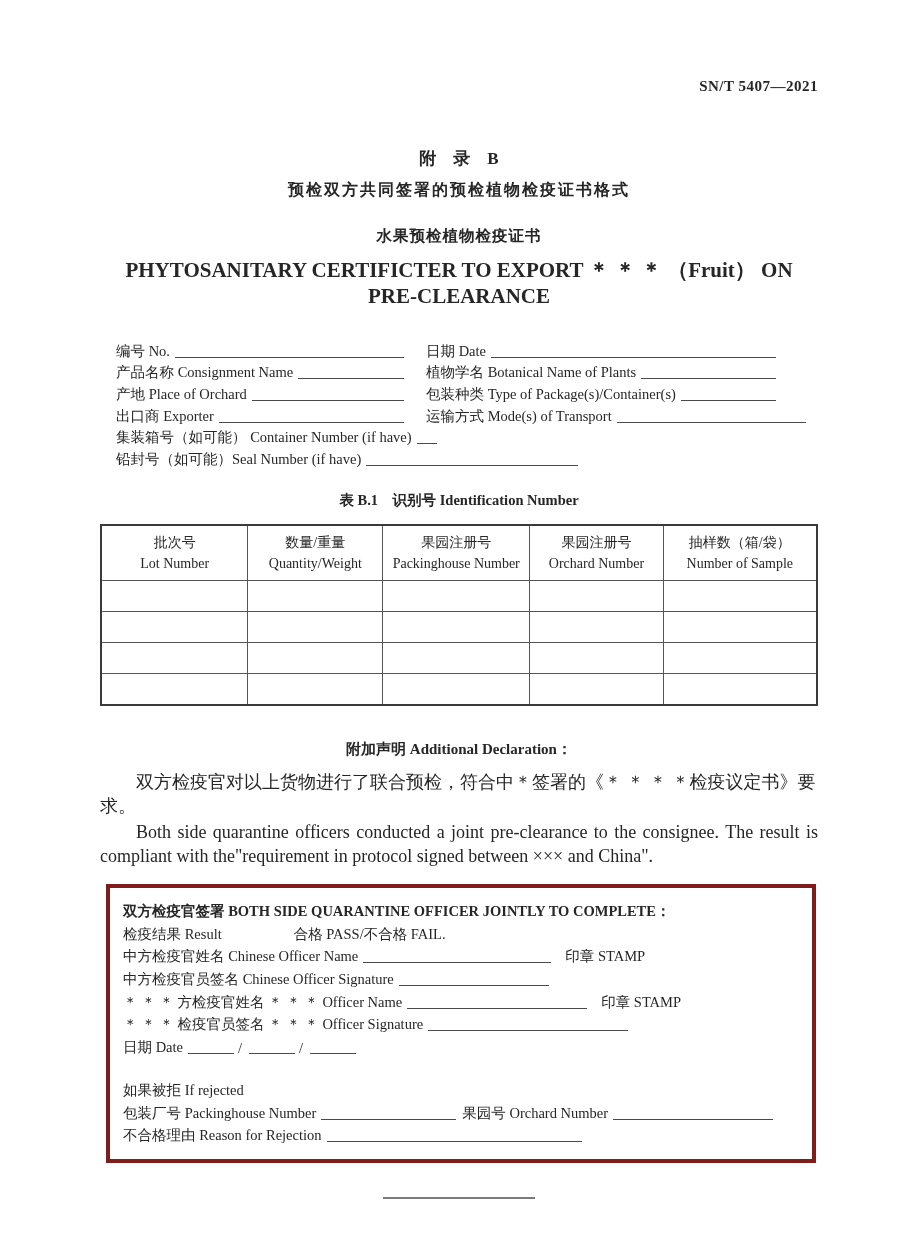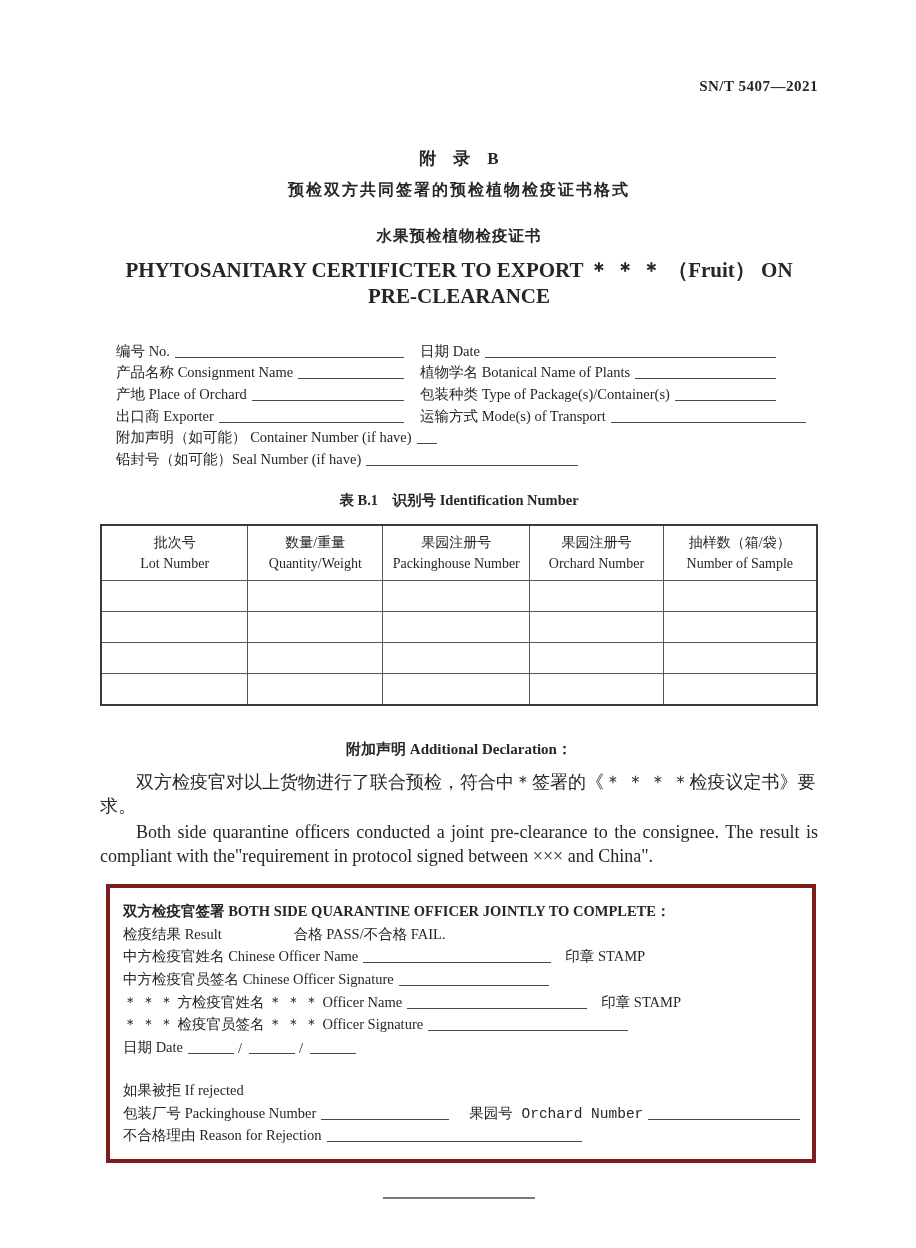--- a/index.html
+++ b/index.html
@@ -28,21 +28,21 @@
   .appendix-class  { text-align: center; font-weight: bold; font-size: 15.5px; margin-top: 9px;  }
   .appendix-title  { text-align: center; font-weight: bold; font-size: 16px;   margin-top: 10px; letter-spacing: 2px; }
   .cert-cn         { text-align: center; font-weight: bold; font-size: 15.5px; margin-top: 25px; letter-spacing: 1px; }
   .cert-en         { text-align: center; font-weight: bold; font-size: 21px;   margin-top: 9px;  }
 
   
   .form-grid {
     margin: 30px 0 0 16px;
     display: grid;
     grid-template-columns: 300px 1fr;
-    column-gap: 4px;
+    column-gap: 10px;
     font-size: 14.5px;
   }
   .field {
     display: flex;
     align-items: flex-end;
     height: 21.7px;
     white-space: nowrap;
   }
   .field .lbl { line-height: 19px; }
   .field .blank {
@@ -119,21 +119,21 @@
     margin: 0 0 3px 5px;
     display: inline-block;
   }
   .box-row.spacer { height: 21px; }
   .opt-gap { margin-left: 72px; }
   .stamp { margin-left: 14px; }
   .slash { margin: 0 2px 0 4px; }
   .w188 { width: 188px; } .w150 { width: 150px; } .w180 { width: 180px; }
   .w200 { width: 200px; } .w46  { width: 46px; }  .w135 { width: 135px; }
   .w160 { width: 160px; } .w255 { width: 255px; }
-  .orchard-lbl { margin-left: 20px; font-family: Liberation Mono, monospace; }
+  .orchard-lbl { margin-left: 6px; }
 
   
   .end-rule {
     width: 152px;
     border-top: 2px solid #7a7a7a;
     margin: 34px auto 0 auto;
   }
 </style>
 </head>
 <body>
@@ -179,21 +179,21 @@
     <div class="field col-left">
       <span class="lbl">出口商 Exporter</span>
       <span class="blank"></span>
     </div>
 
     <div class="field col-left">
       <span class="lbl">运输方式 Mode(s) of Transport</span>
       <span class="blank"></span>
     </div>
     <div class="field col-right">
-      <span class="lbl">附加声明（如可能） Container Number (if have)</span>
+      <span class="lbl">集装箱号（如可能） Container Number (if have)</span>
       <span class="blank"></span>
     </div>
 
     <div class="field seal-row">
       <span class="lbl">铅封号（如可能）Seal Number (if have)</span>
       <span class="blank"></span>
     </div>
   </div>
 
   <div class="table-caption">表 B.1　识别号 Identification Number</div>

